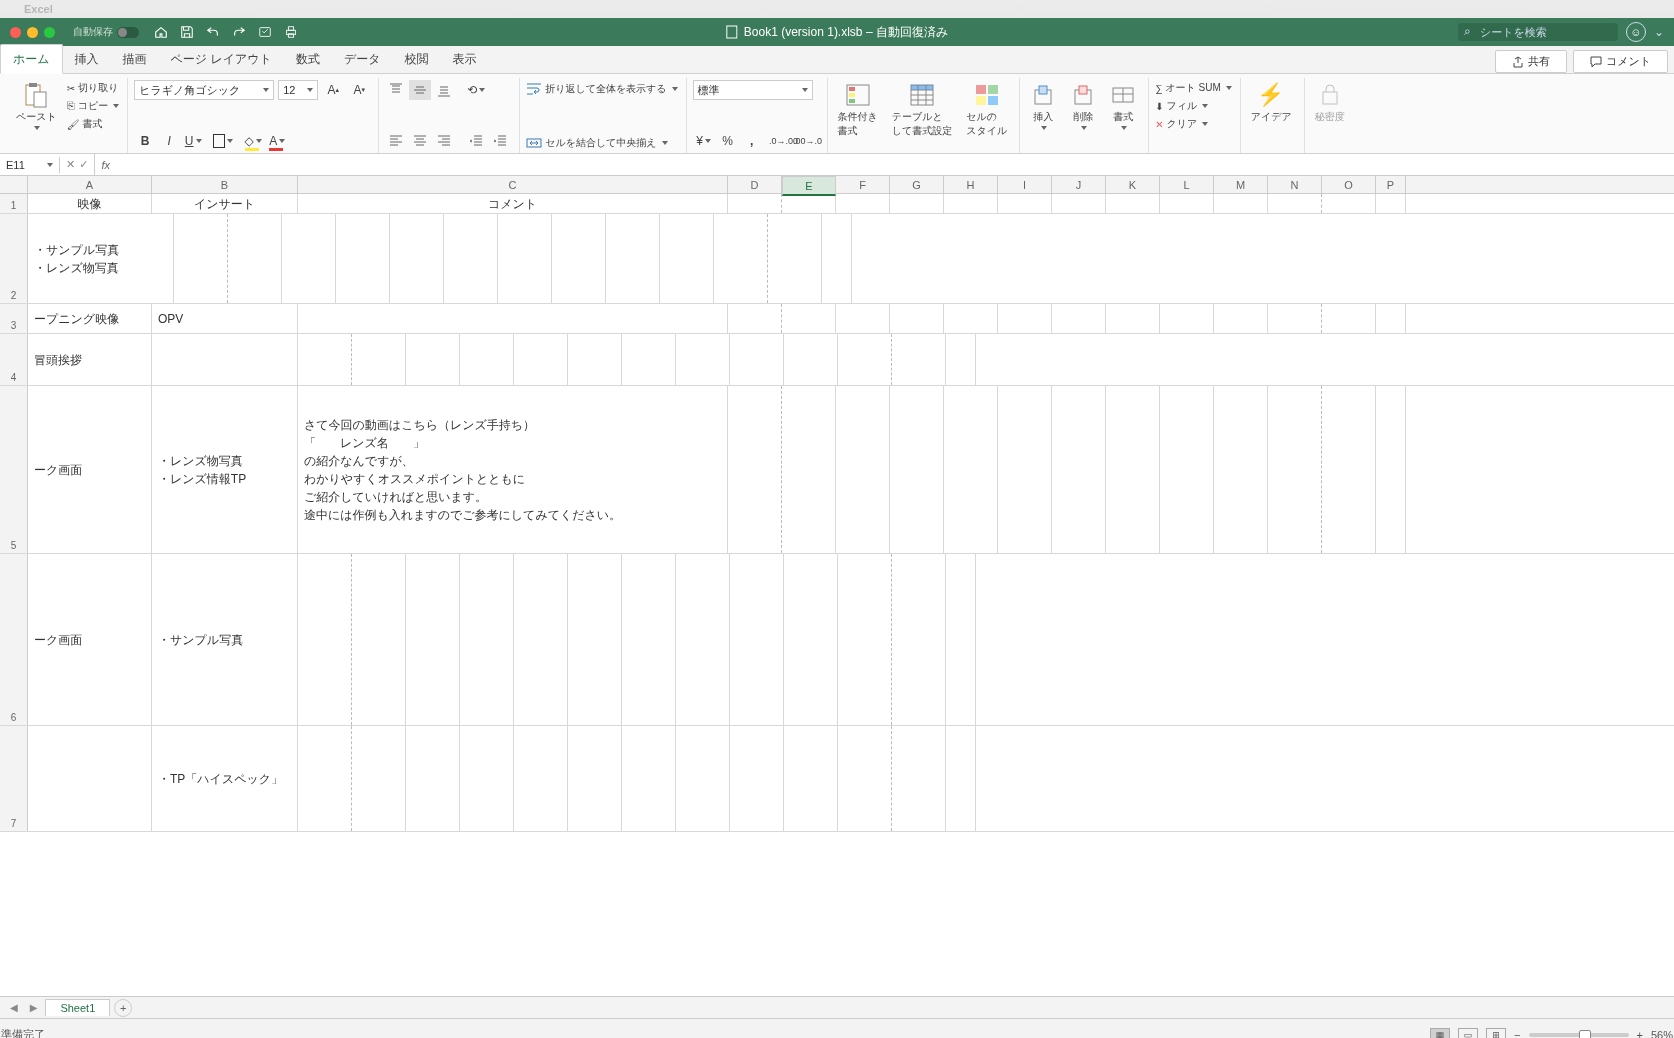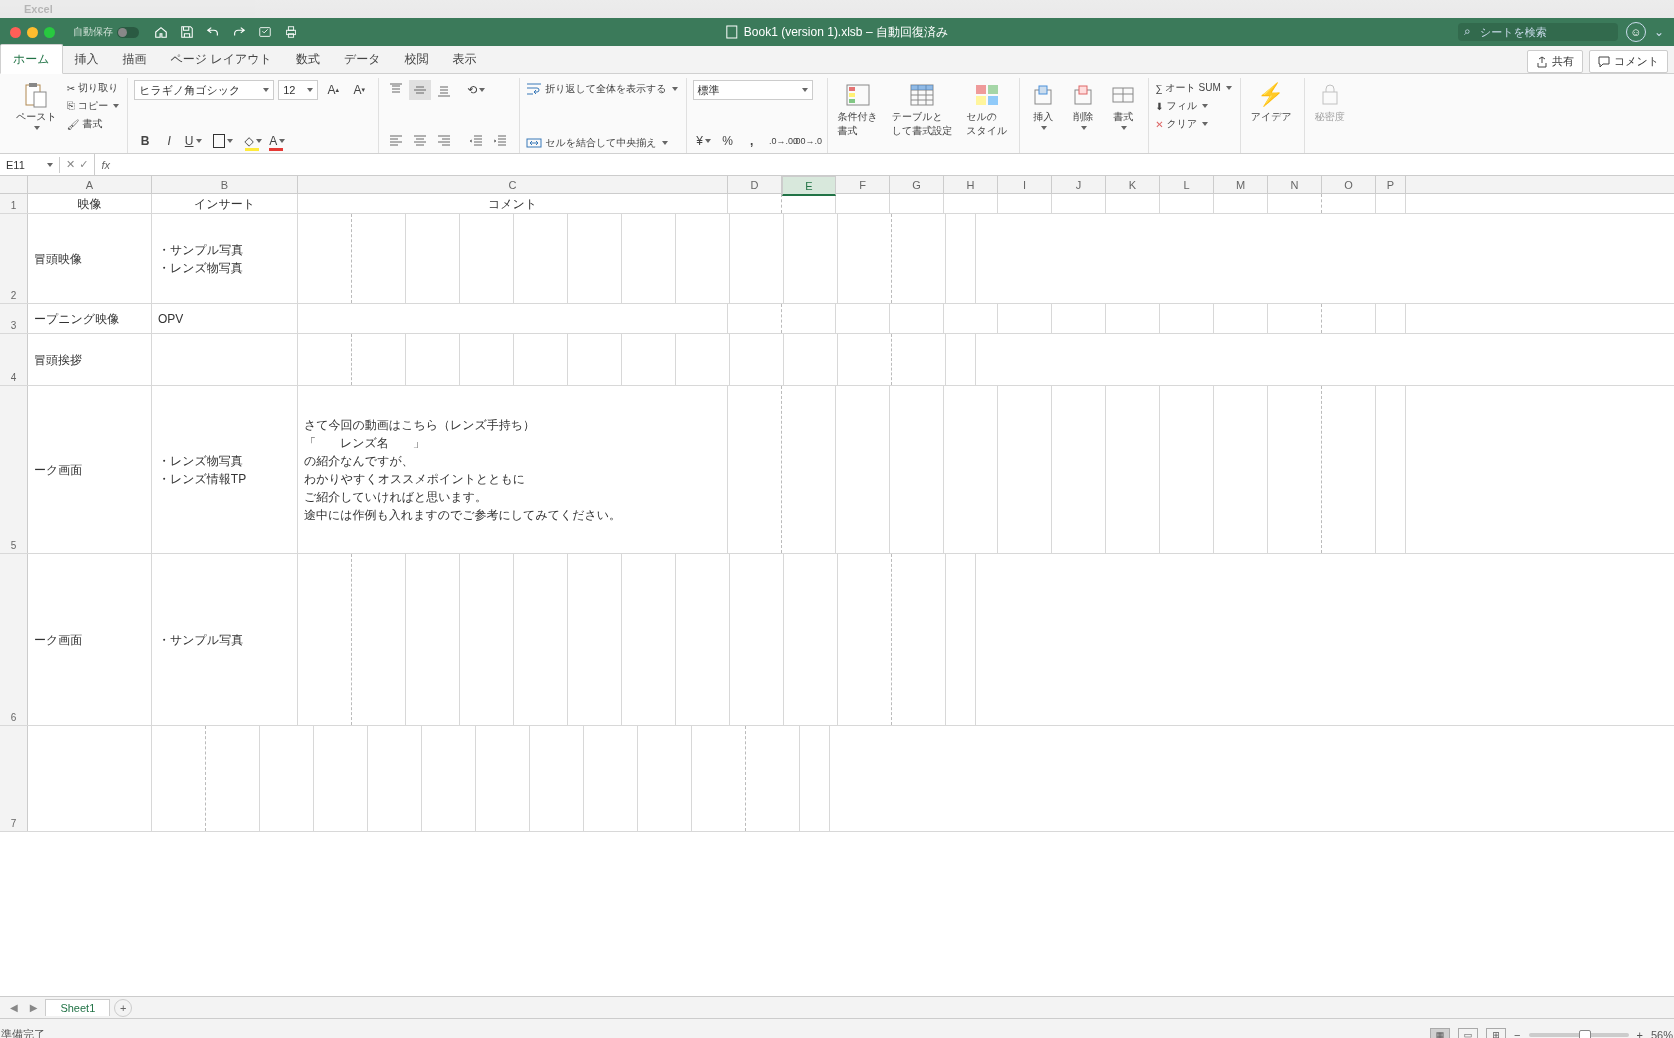--- a/index.html
+++ b/index.html
@@ -24,21 +24,21 @@
 .titlebar .search { background:#326a4d; border-radius:4px; padding:2px 8px 2px 22px; width:160px; height:18px; font-size:11px; color:#cde; position:relative; }
 .titlebar .search:before{content:"⌕";position:absolute;left:6px;top:1px;color:#cde;font-size:12px;}
 .titlebar .smile { width:20px; height:20px; border:1px solid #cde; border-radius:50%; display:flex; align-items:center; justify-content:center; font-size:11px; }
 
 
 .tabs-row { height:28px; background:#f3f3f3; border-bottom:1px solid #d0d0d0; display:flex; align-items:flex-end; padding-left:0; }
 .tab { padding:6px 12px 5px; font-size:12px; color:#444; cursor:pointer; }
 .tab.active { background:#fff; border:1px solid #d0d0d0; border-bottom:1px solid #fff; color:#217346; position:relative; top:1px; border-radius:2px 2px 0 0; }
 .tabs-row .spacer { flex:1; }
 .tabs-row .share-cmt { display:flex; gap:6px; padding-right:6px; align-items:center; }
-.share-btn,.cmt-btn{ border:1px solid #ccc; background:#fff; padding:3px 8px; font-size:11px; border-radius:2px; display:flex; align-items:center; gap:4px; }
+.share-btn,.cmt-btn{ border:1px solid #ccc; background:#fff; padding:3px 16px; font-size:11px; border-radius:2px; display:flex; align-items:center; gap:4px; }
 
 
 .ribbon { height:80px; background:#fafafa; border-bottom:1px solid #d0d0d0; display:flex; align-items:stretch; padding:4px 6px 0; gap:0; }
 .group { border-right:1px solid #e0e0e0; padding:2px 8px 2px 6px; display:flex; flex-direction:column; justify-content:space-between; position:relative; }
 .group .row { display:flex; align-items:center; gap:6px; }
 .big-btn { display:flex; flex-direction:column; align-items:center; gap:2px; padding:2px 4px; }
 .big-btn .ic { width:26px; height:26px; display:flex; align-items:center; justify-content:center; font-size:20px; }
 .big-btn .t { font-size:10px; color:#444; }
 .mini { font-size:10px; color:#444; display:flex; align-items:center; gap:3px; padding:1px 0; }
 .dd { width:0;height:0;border-left:3px solid transparent;border-right:3px solid transparent;border-top:4px solid #666; display:inline-block; margin-left:2px; }
@@ -501,21 +501,20 @@
         <div class="c cJ hdr"></div>
         <div class="c cK hdr"></div>
         <div class="c cL hdr"></div>
         <div class="c cM hdr"></div>
         <div class="c cN dashcol hdr"></div>
         <div class="c cO hdr"></div>
         <div class="c cP hdr"></div>
       </div>
       <div class="r" style="height: 90px;">
         <div class="rh">2</div>
-        <div class="c cA">冒頭映像</div>
         <div class="c cB">・サンプル写真
 ・レンズ物写真</div>
         <div class="c cD dashcol"></div>
         <div class="c cE"></div>
         <div class="c cF"></div>
         <div class="c cG"></div>
         <div class="c cH"></div>
         <div class="c cI"></div>
         <div class="c cJ"></div>
         <div class="c cK"></div>
@@ -601,20 +600,21 @@
         <div class="c cK"></div>
         <div class="c cL"></div>
         <div class="c cM"></div>
         <div class="c cN dashcol"></div>
         <div class="c cO"></div>
         <div class="c cP"></div>
       </div>
       <div class="r" style="height: 106px;">
         <div class="rh">7</div>
         <div class="c cA"></div>
+        <div class="c cB">・TP「ハイスペック」</div>
         <div class="c cD dashcol"></div>
         <div class="c cE"></div>
         <div class="c cF"></div>
         <div class="c cG"></div>
         <div class="c cH"></div>
         <div class="c cI"></div>
         <div class="c cJ"></div>
         <div class="c cK"></div>
         <div class="c cL"></div>
         <div class="c cM"></div>

